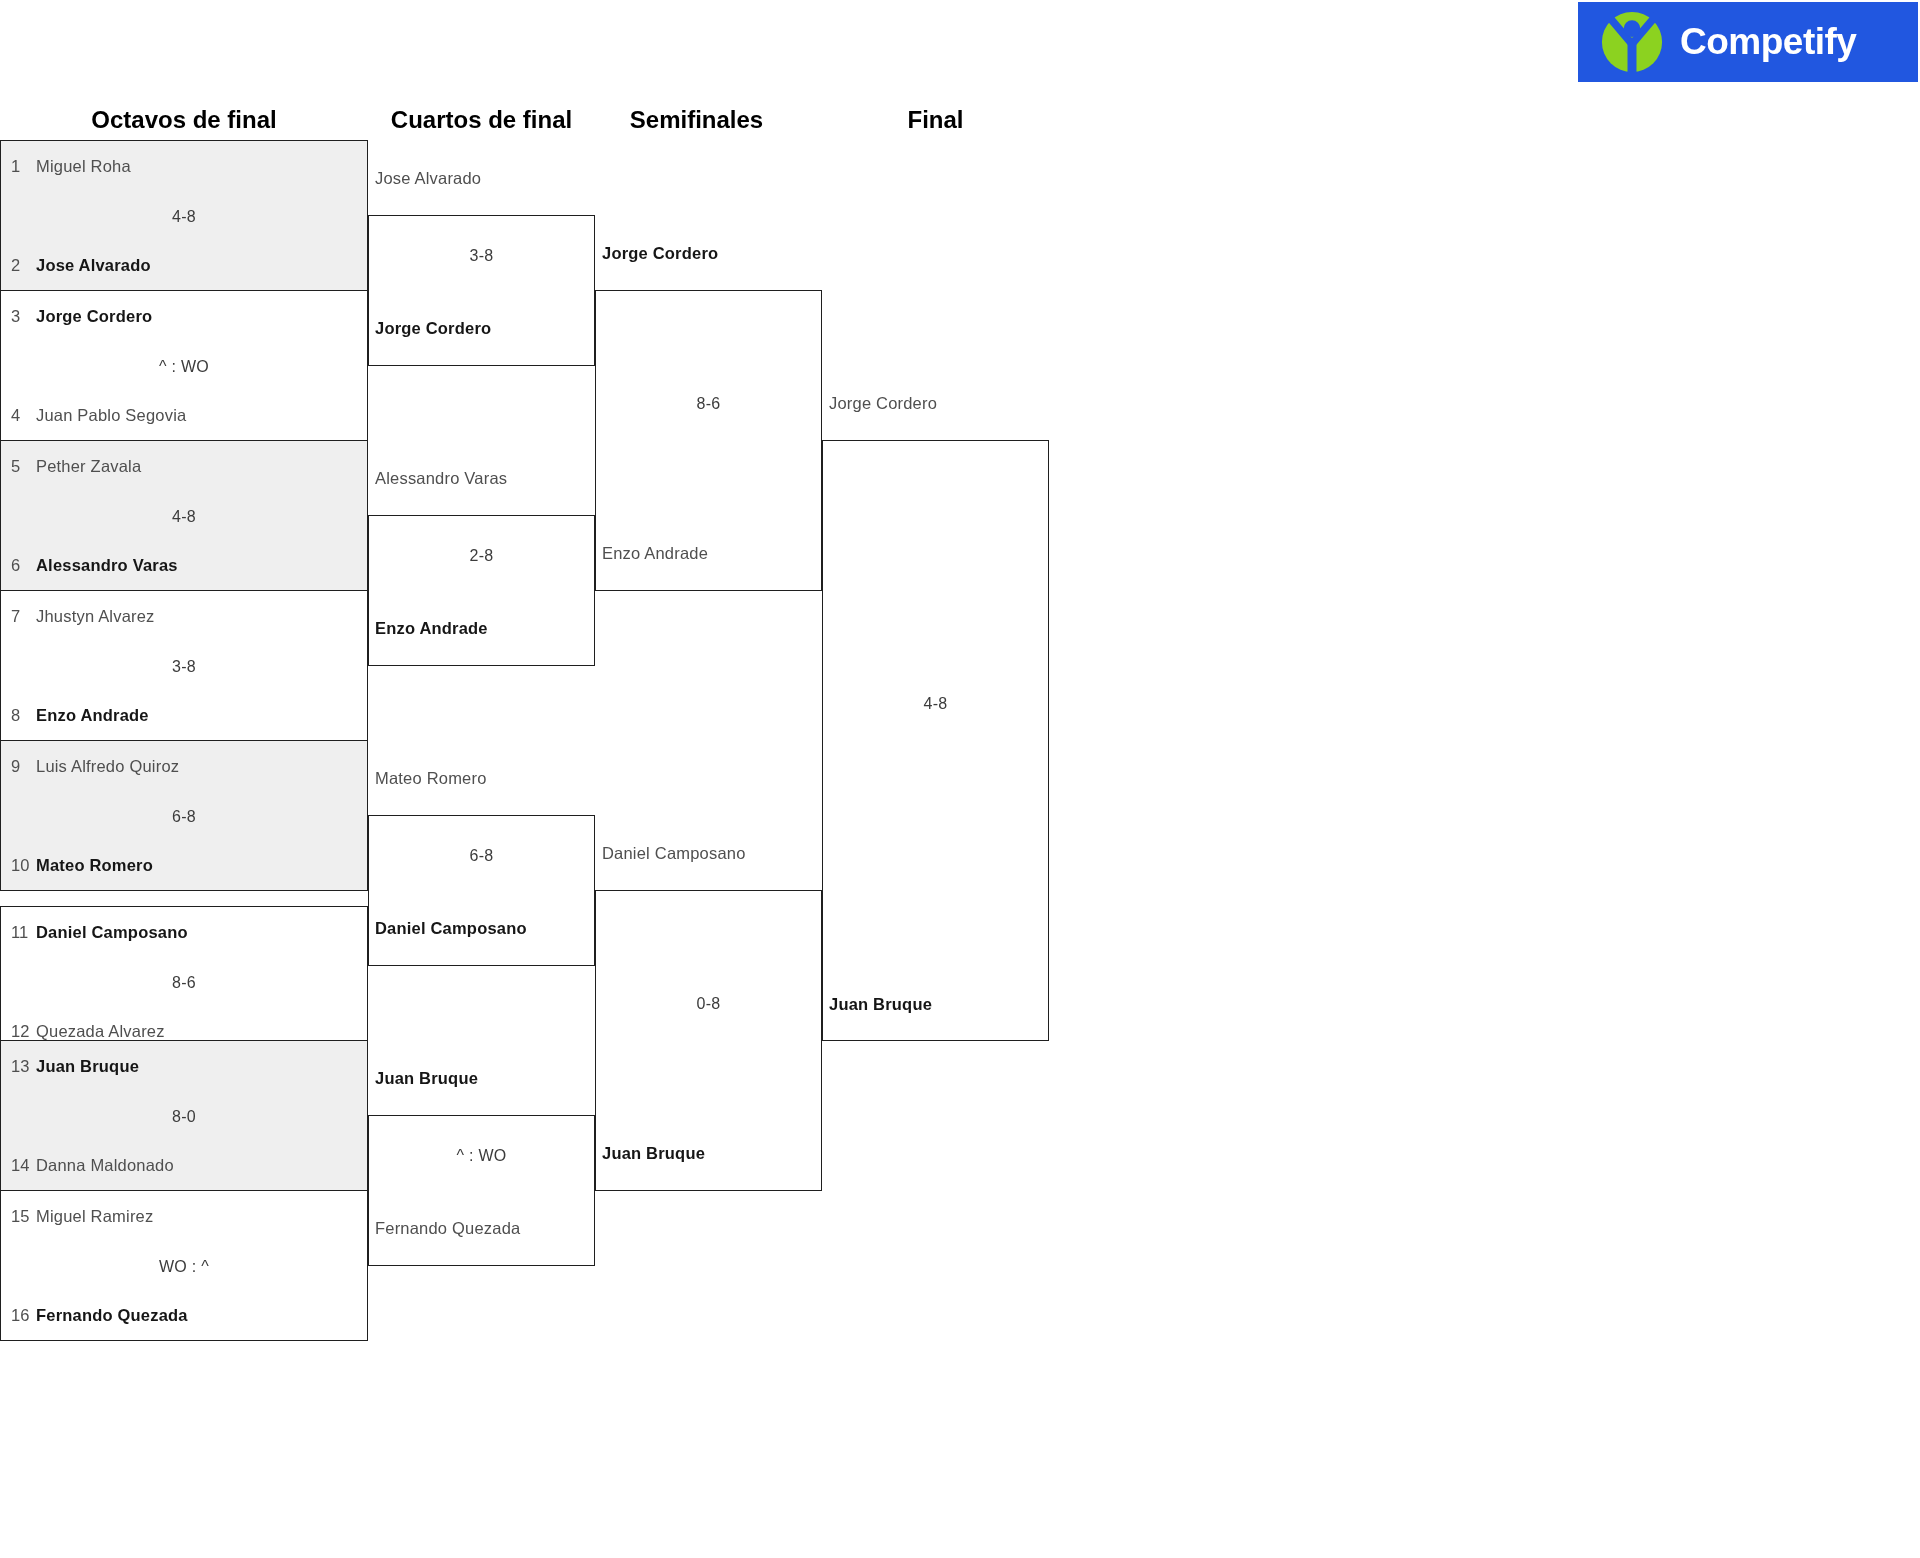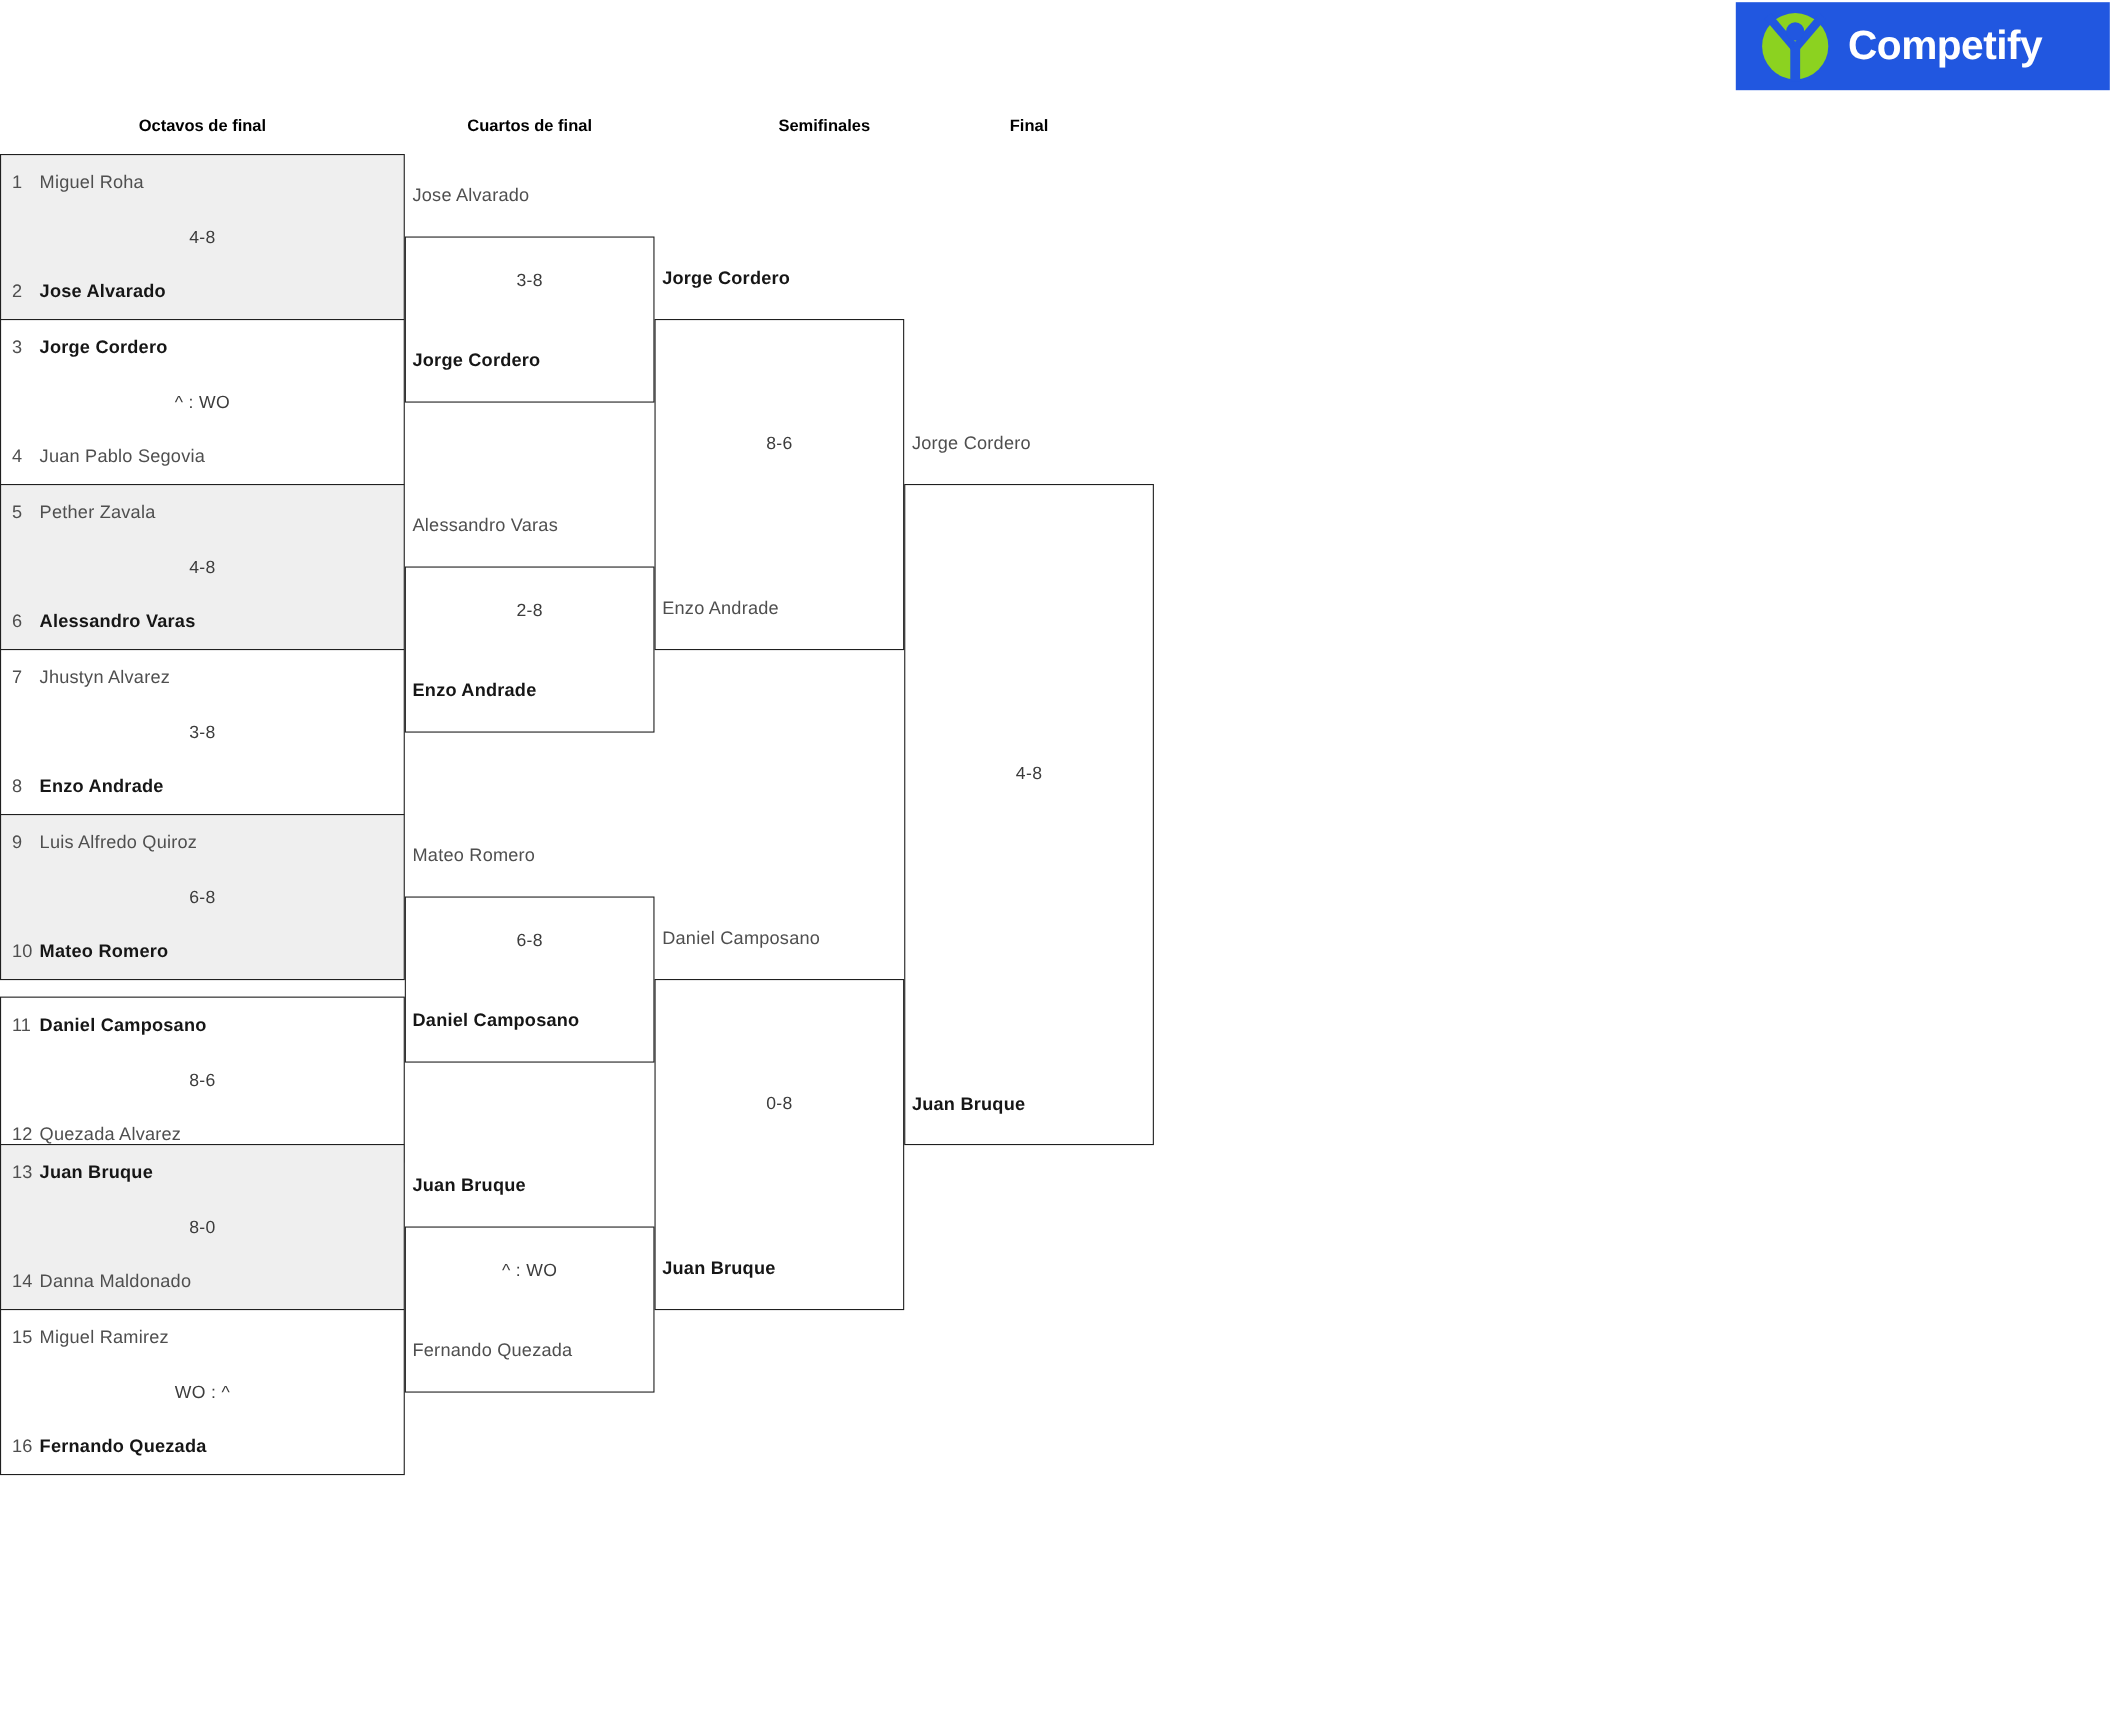--- a/index.html
+++ b/index.html
@@ -10,24 +10,24 @@
   .title{position:absolute;left:4px;top:6px;font-size:25px;font-weight:700;
          line-height:33px;color:#141414;letter-spacing:0.2px;}
 
   
   .logo{position:absolute;left:1578px;top:2px;width:340px;height:80px;background:#2157E0;
         display:flex;align-items:center;}
   .logo svg{margin-left:22px;width:64px;height:64px;display:block;}
   .logo-text{margin-left:16px;color:#ffffff;font-size:37px;font-weight:800;letter-spacing:-0.5px;}
 
   
-  .rh{position:absolute;top:106px;height:24px;text-align:center;font-size:15px;
+  .rh{position:absolute;top:106px;height:24px;text-align:center;font-size:24px;
       font-weight:600;color:#000000;}
   .rh0{left:0;width:368px;} .rh1{left:368px;width:227px;text-align:center;}
-  .rh2{left:564px;width:227px;text-align:right;} .rh3{left:822px;width:227px;}
+  .rh2{left:583px;width:227px;} .rh3{left:822px;width:227px;}
 
   
   .r1m{position:absolute;left:0;width:368px;height:151px;border:1px solid #1F1F1F;
        box-sizing:border-box;}
   .bg-gray{background:#EFEFEF;} .bg-white{background:#ffffff;}
   .r1m .p{position:absolute;left:10px;right:8px;height:22px;line-height:22px;display:flex;}
   .r1m .p1{top:14px;} .r1m .p2{top:113px;}
   .seed{flex:0 0 25px;width:25px;color:#4F4F4F;font-size:16.5px;}
   .nm{font-size:16.5px;letter-spacing:0.2px;white-space:nowrap;}
   .nm.w{font-weight:700;color:#161616;}

